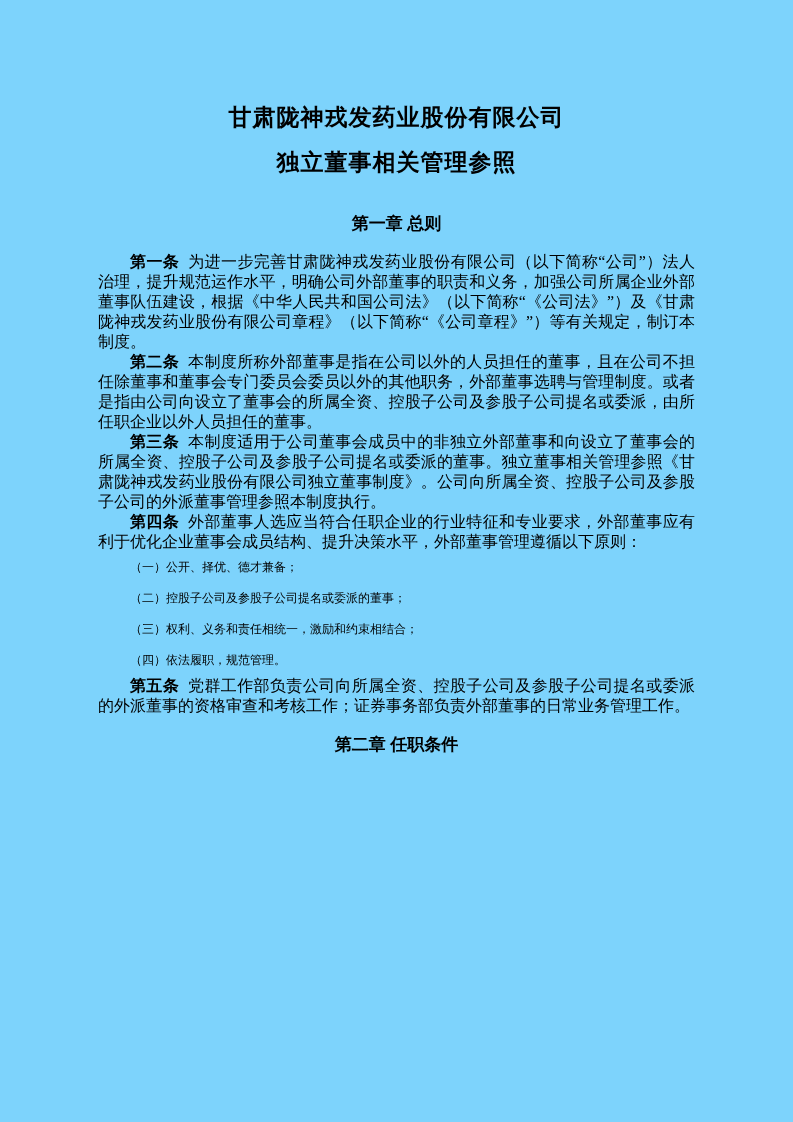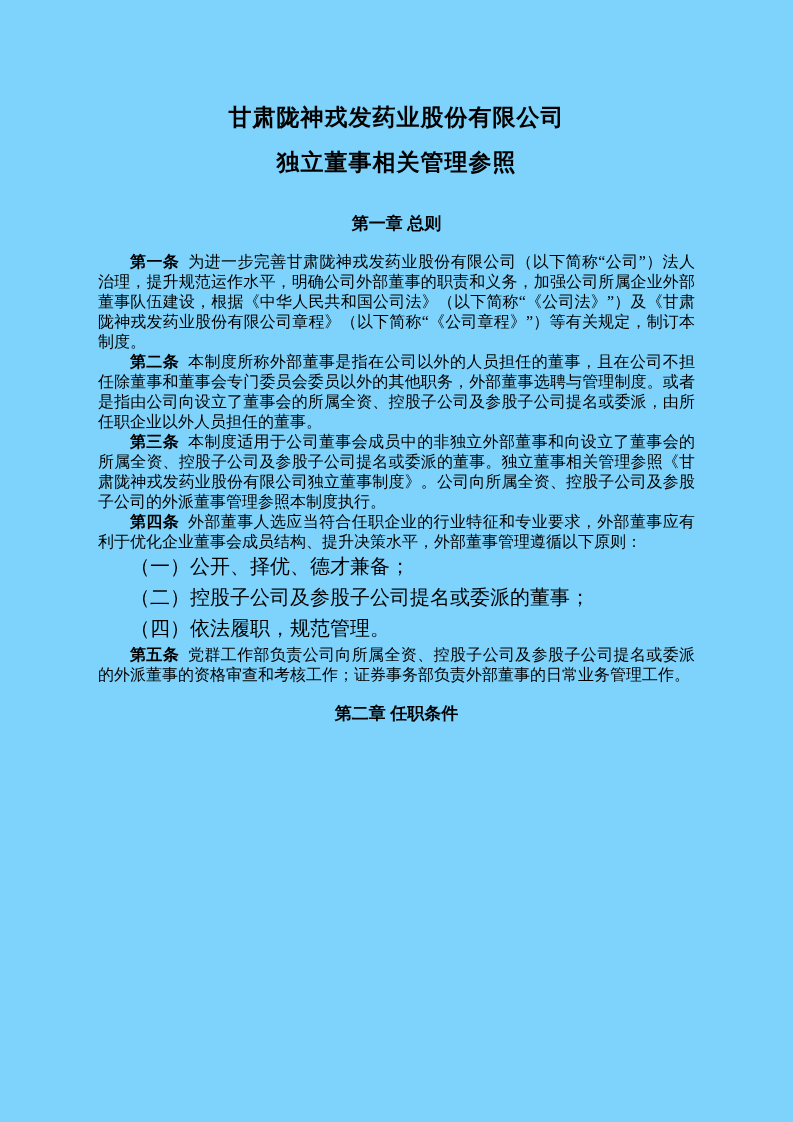--- a/index.html
+++ b/index.html
@@ -42,25 +42,24 @@
     line-height: 20px;
     text-align: justify;
     text-indent: 32px;
   }
   .article-label {
     font-weight: 700;
     font-family: "Liberation Sans", sans-serif;
     margin-right: 9px;
   }
   .list-item {
-    font-size: 20px;
+    font-size: 12px;
     line-height: 31px;
     text-align: justify;
     text-indent: 32px;
-    font-family: Liberation Mono, monospace;
   }
 </style>
 </head>
 <body>
 
 <div class="page">
 
   <div class="title-block">
     <div class="doc-title">甘肃陇神戎发药业股份有限公司</div>
     <div class="doc-title">独立董事相关管理参照</div>
@@ -79,20 +78,21 @@
   <p class="para">
     <span class="article-label">第三条</span><span>本制度适用于公司董事会成员中的非独立外部董事和向设立了董事会的所属全资、控股子公司及参股子公司提名或委派的董事。独立董事相关管理参照《甘肃陇神戎发药业股份有限公司独立董事制度》。公司向所属全资、控股子公司及参股子公司的外派董事管理参照本制度执行。</span>
   </p>
 
   <p class="para">
     <span class="article-label">第四条</span><span>外部董事人选应当符合任职企业的行业特征和专业要求，外部董事应有利于优化企业董事会成员结构、提升决策水平，外部董事管理遵循以下原则：</span>
   </p>
 
   <p class="list-item">（一）公开、择优、德才兼备；</p>
   <p class="list-item">（二）控股子公司及参股子公司提名或委派的董事；</p>
+  <p class="list-item">（三）权利、义务和责任相统一，激励和约束相结合；</p>
   <p class="list-item">（四）依法履职，规范管理。</p>
 
   <p class="para">
     <span class="article-label">第五条</span><span>党群工作部负责公司向所属全资、控股子公司及参股子公司提名或委派的外派董事的资格审查和考核工作；证券事务部负责外部董事的日常业务管理工作。</span>
   </p>
 
   <div class="chapter-heading">第二章 任职条件</div>
 
 </div>
 

